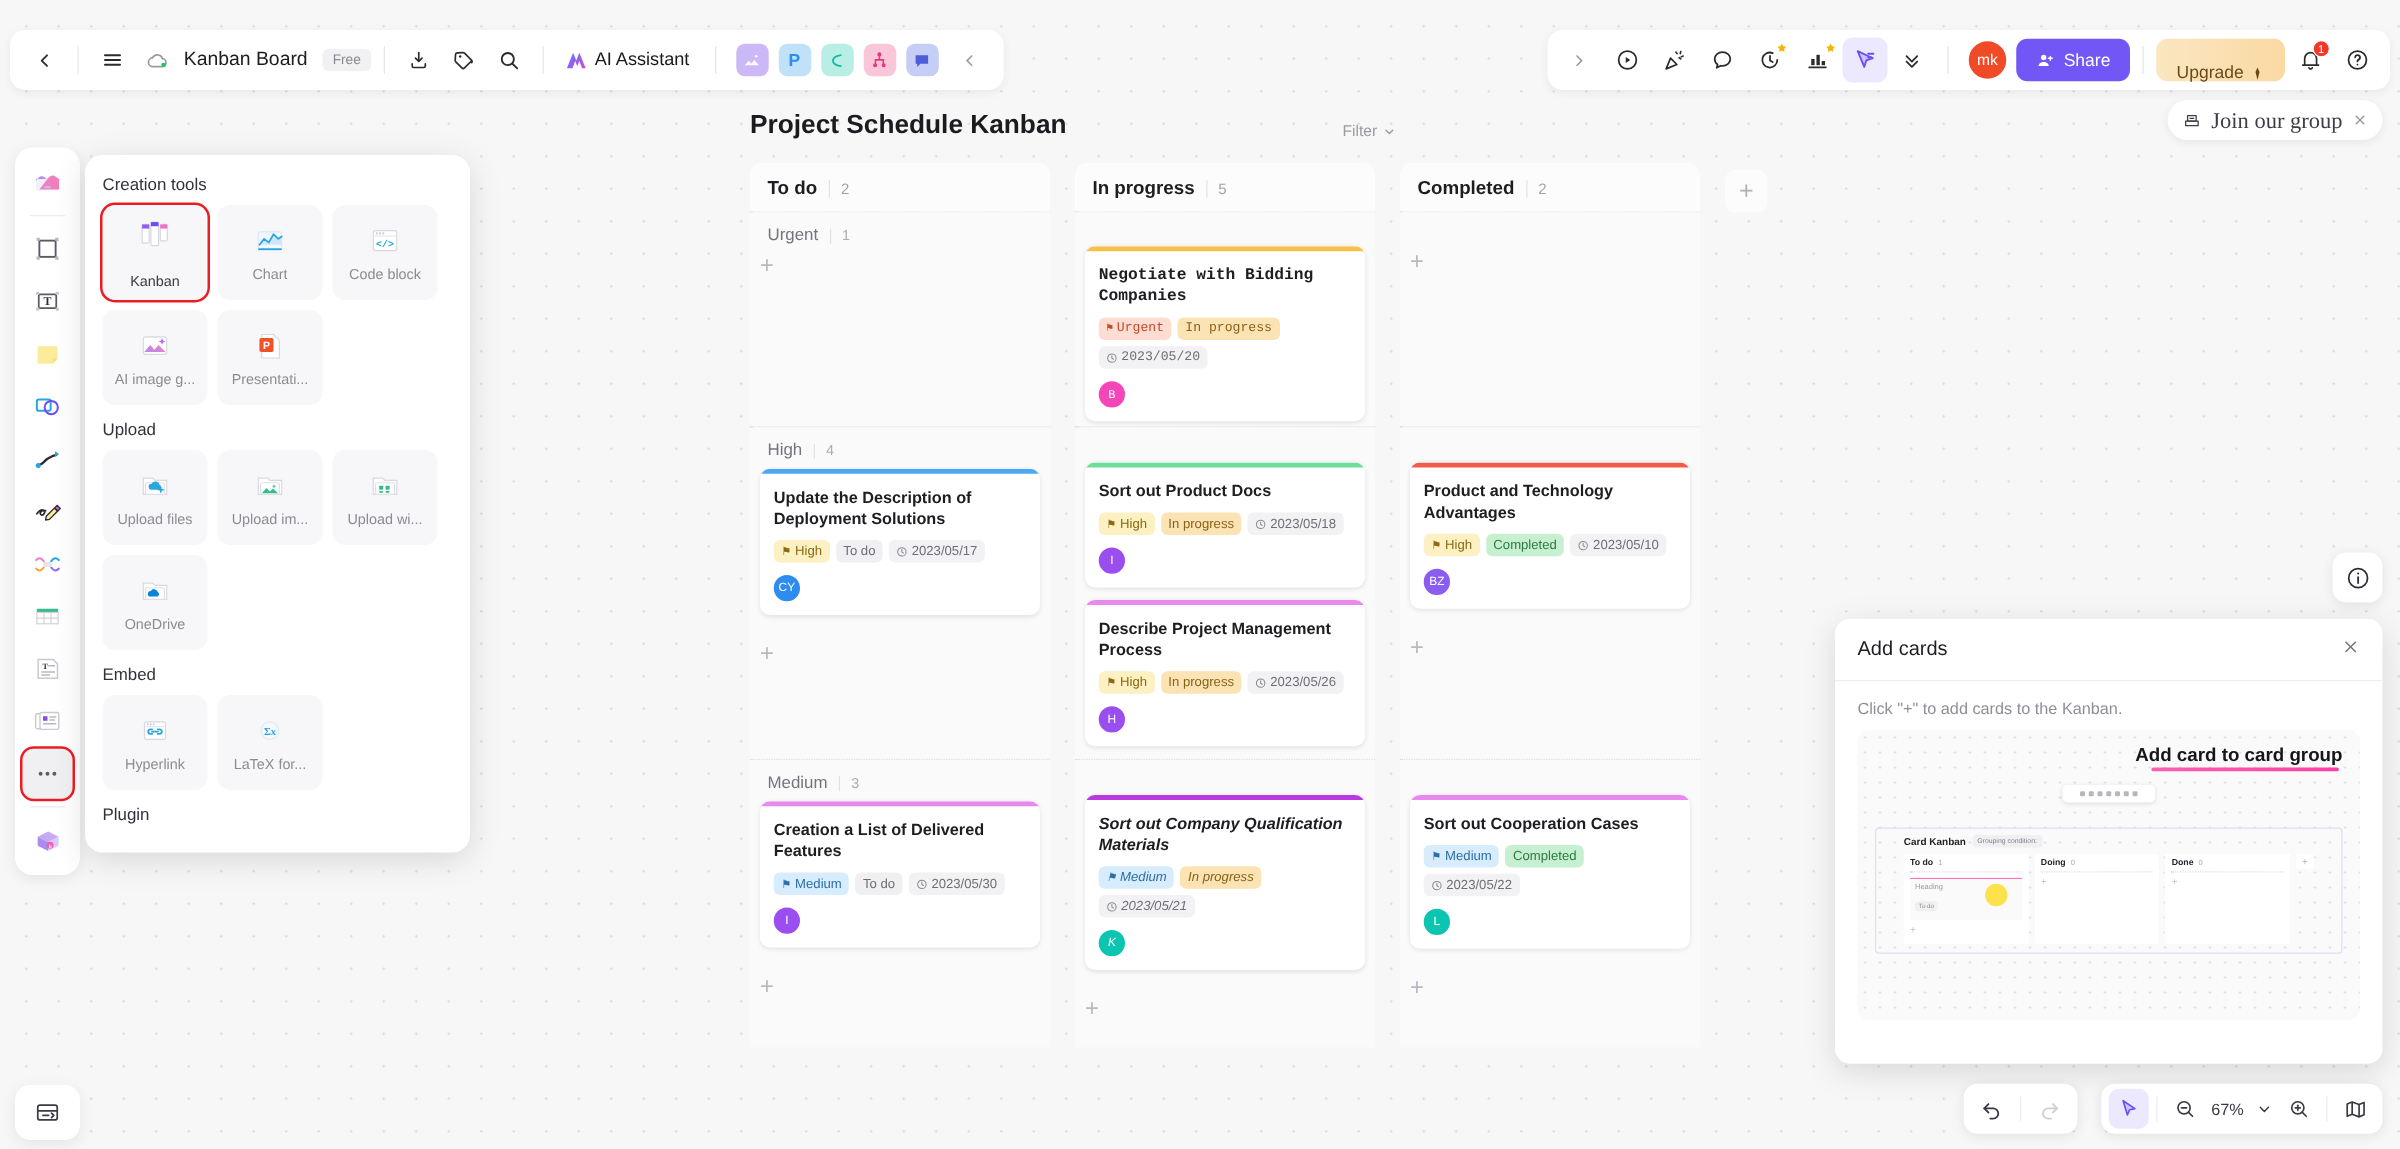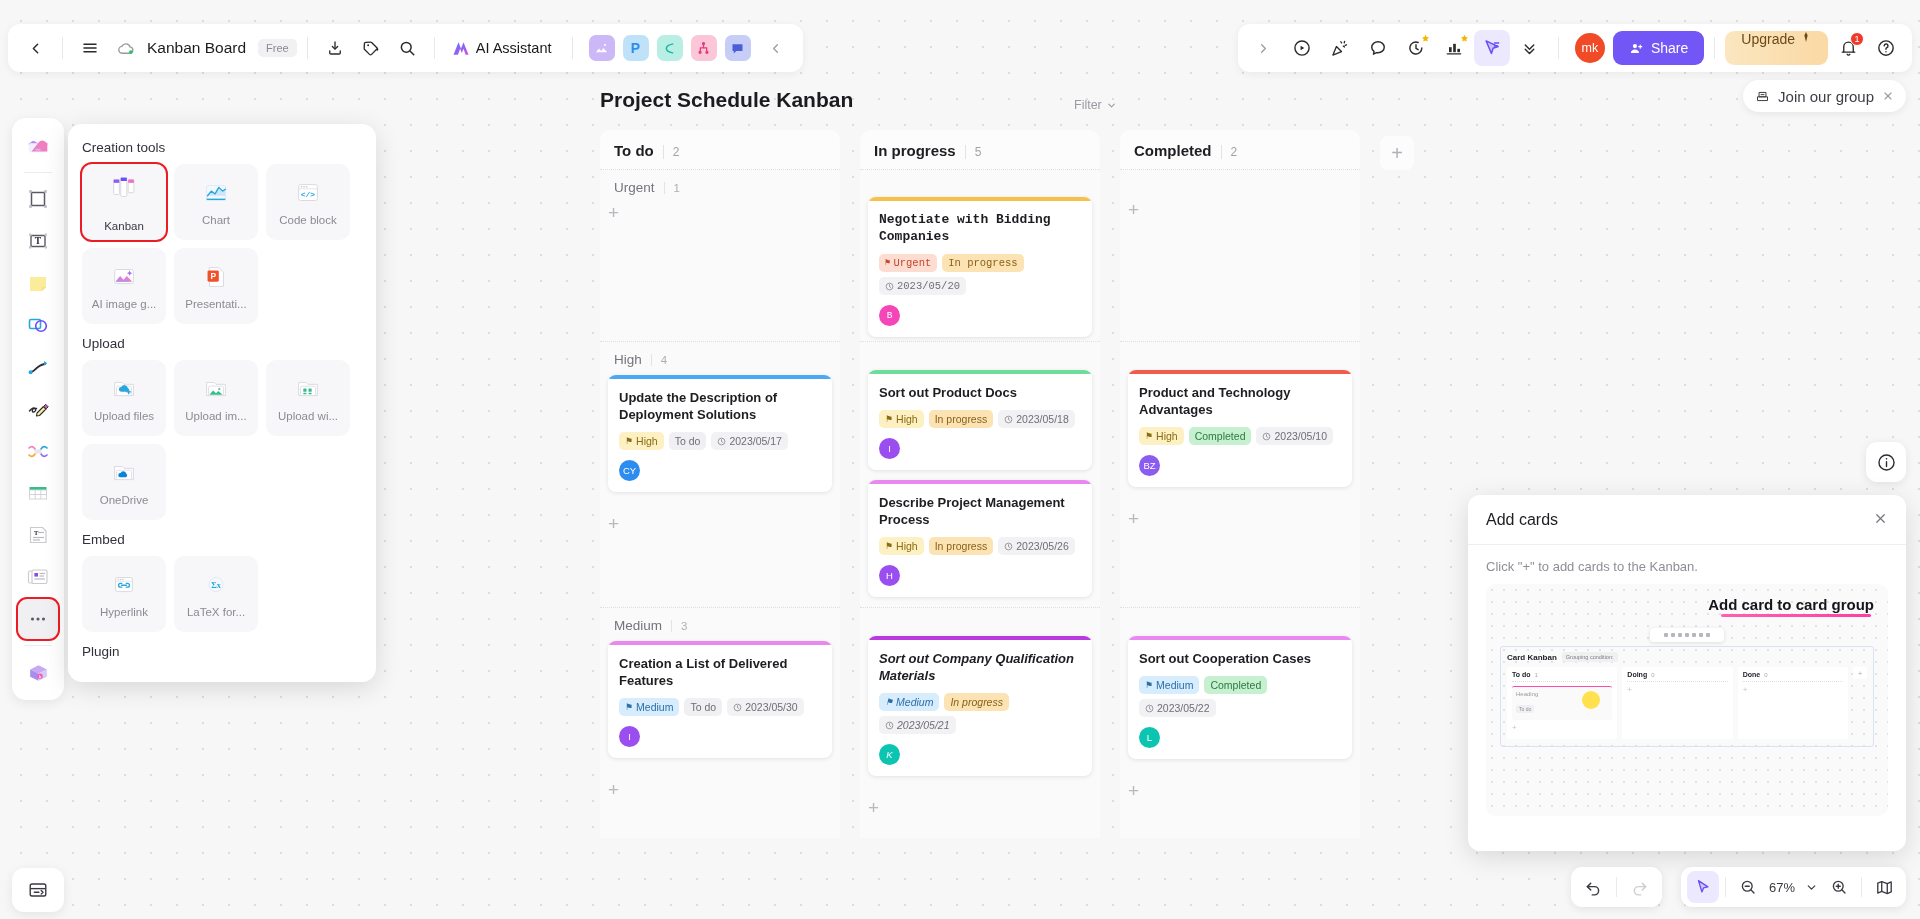--- a/index.html
+++ b/index.html
@@ -67,21 +67,21 @@
     display: flex; align-items: center; justify-content: center;
     font-size: 12.5px; margin: 0 6px; cursor: pointer; flex: none;
   }
   .share-btn {
     display: flex; align-items: center; gap: 7px;
     height: 34px; padding: 0 16px; border-radius: 9px;
     background: #7256f6; color: #fff; font-size: 14px; cursor: pointer;
     white-space: nowrap; flex: none;
   }
   .upgrade-btn {
-    display: flex; align-items: flex-start; gap: 5px;
+    display: flex; align-items: flex-end; gap: 5px;
     height: 34px; padding: 0 16px; border-radius: 9px;
     background: linear-gradient(90deg,#fbe6c0,#fad9a4);
     color: #6b4a1a; font-size: 14px; cursor: pointer; white-space: nowrap; flex: none;
   }
   .bell-wrap { position: relative; }
   .bell-dot {
     position: absolute; top: 2px; right: 2px;
     min-width: 14px; height: 14px; border-radius: 7px;
     background: #f0392b; color: #fff; font-size: 9px;
     display: flex; align-items: center; justify-content: center;
@@ -142,21 +142,21 @@
   .filter-chip {
     position: absolute; left: 1074px; top: 92px; height: 26px;
     display: flex; align-items: center; gap: 4px;
     font-size: 12.5px; color: #9a9aa2; cursor: pointer;
   }
   .join-group {
     position: absolute; right: 14px; top: 80px; height: 32px;
     display: flex; align-items: center; gap: 8px;
     background: #fff; border-radius: 16px; padding: 0 12px;
     box-shadow: 0 2px 8px rgba(0,0,0,.07);
-    font-size: 15px; color: #3d3d45; cursor: pointer; white-space: nowrap;
+    font-size: 18px; color: #3d3d45; cursor: pointer; white-space: nowrap; font-family: Liberation Serif, serif;
   }
   .info-fab {
     position: absolute; right: 14px; top: 442px; width: 40px; height: 40px;
     background: #fff; border-radius: 11px; box-shadow: 0 2px 10px rgba(0,0,0,.09);
     display: flex; align-items: center; justify-content: center; cursor: pointer;
   }
 
   
   .board {
     position: absolute; left: 600px; top: 130px; width: 800px; height: 789px;
@@ -232,21 +232,21 @@
     position: absolute; left: 8%; right: 2%; bottom: -4px; height: 3px;
     background: linear-gradient(90deg,#ff5fb0,#ff3ea5); border-radius: 2px;
   }
   .pv-toolbar {
     margin: 10px auto 0; width: 74px; height: 14px; border-radius: 4px;
     background: #fff; box-shadow: 0 1px 4px rgba(0,0,0,.12);
     display: flex; align-items: center; justify-content: center; gap: 3px;
   }
   .pv-tdot { width: 4px; height: 4px; background: #b6b6be; border-radius: 1px; }
   .pv-kanban {
-    margin-top: 4px; border: 1px solid #d8e2f2; border-radius: 3px; padding: 5px 6px 7px;
+    margin-top: 20px; border: 1px solid #d8e2f2; border-radius: 3px; padding: 5px 22px 7px;
   }
   .pv-kh { display: flex; align-items: center; gap: 5px; }
   .pv-kname { font-size: 8px; font-weight: bold; color: #23232a; }
   .pv-kchip {
     font-size: 5.5px; color: #7b7b85; background: #f0f0f3; border-radius: 3px; padding: 2px 4px;
   }
   .pv-cols { display: flex; gap: 5px; margin-top: 5px; align-items: flex-start; }
   .pv-col { flex: 1; background: #fff; border-radius: 2px; height: 72px; padding: 4px 5px; }
   .pv-ch { display: flex; align-items: baseline; gap: 4px; border-bottom: 1px dotted #e0e0e5; padding-bottom: 3px; }
   .pv-cn { font-size: 7px; font-weight: bold; color: #23232a; }

